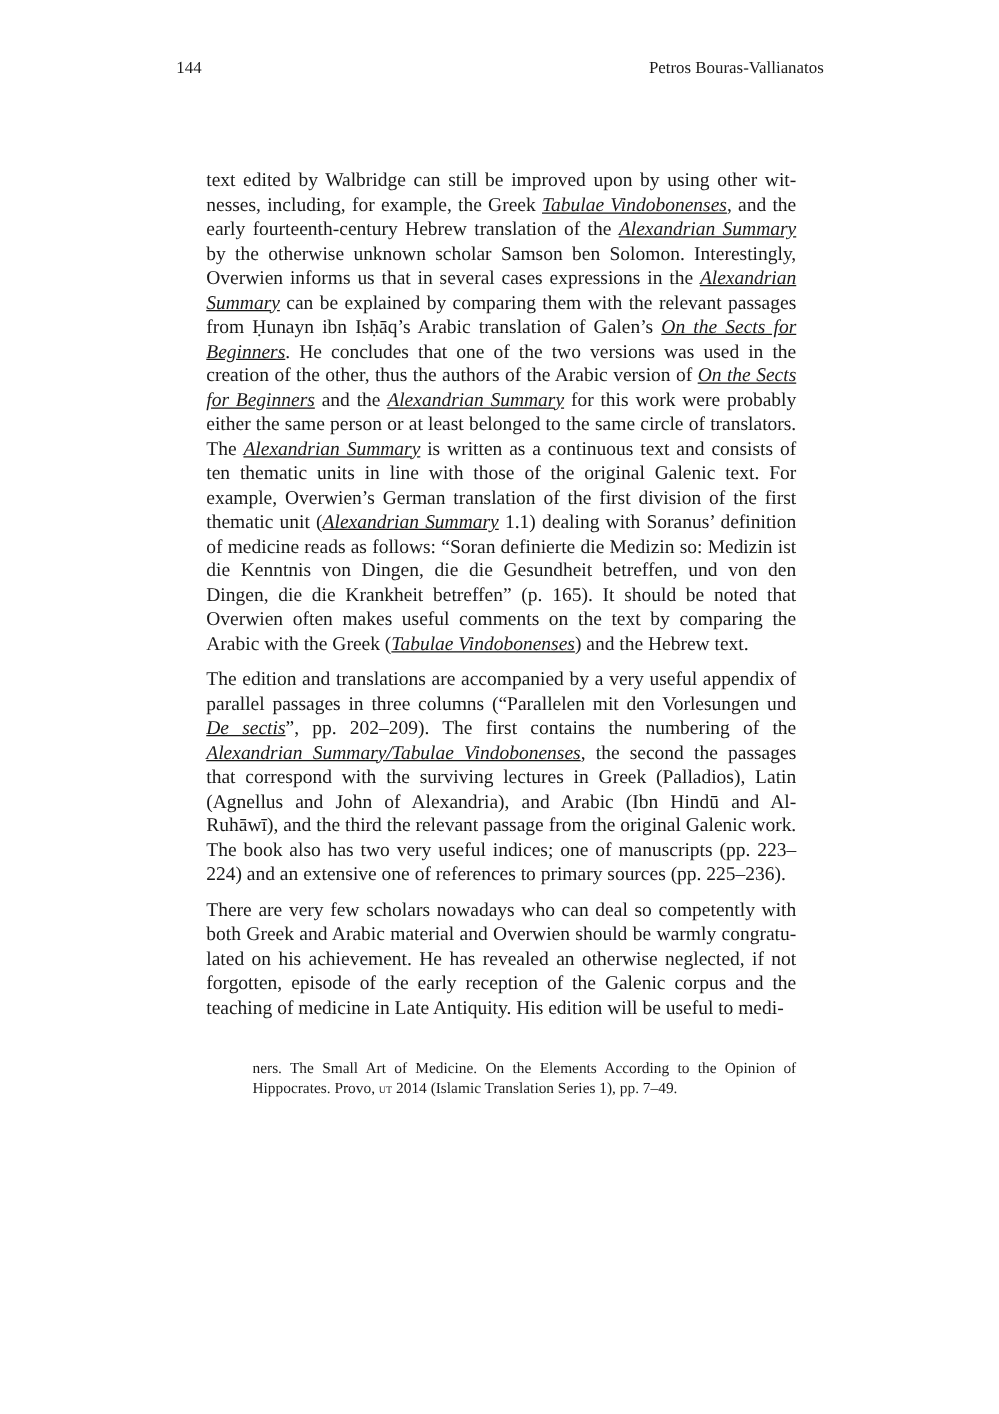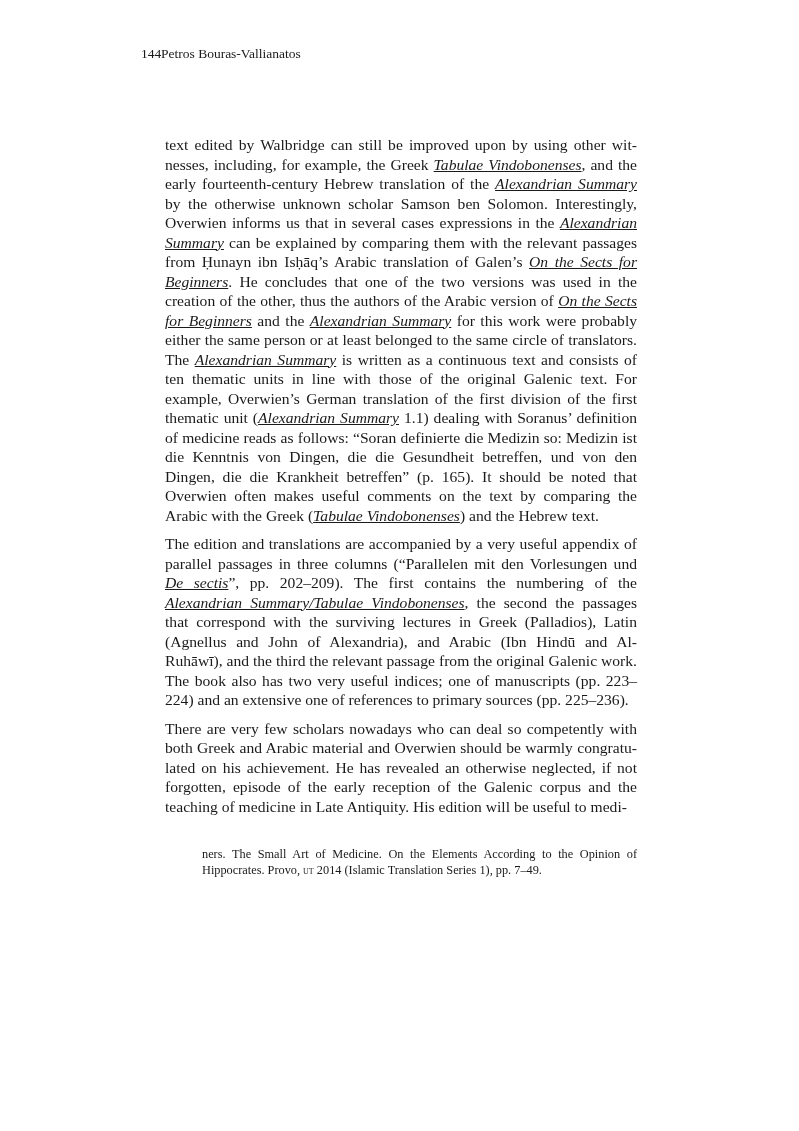--- a/index.html
+++ b/index.html
@@ -1,20 +1,20 @@
 <!DOCTYPE html>
 <html><head>
 <meta charset="utf-8">
 <style>
   html, body { margin: 0; padding: 0; background: #ffffff; }
   body { width: 799px; height: 1131px; position: relative; overflow: hidden;
          font-family: "Liberation Serif", "DejaVu Serif", serif; color: #1a1a1a; }
   .header { position: absolute; top: 46px; left: 141px; width: 518px; height: 20px; font-size: 13.5px; text-decoration: underline; }
   .page-num { position: absolute; left: 0; top: 0; }
-  .running-head { position: absolute; left: 0; right: 0; top: 0; text-align: left; padding-left: 20px; }
+  .running-head { position: absolute; left: 0; right: 0; top: 0; text-align: right; padding-left: 20px; }
   .body { position: absolute; top: 135px; left: 165px; width: 472px; font-size: 15.6px; line-height: 19.5px; text-align: justify; hyphens: manual; }
   .para { margin: 0 0 9px 0; }
   .footnote { position: absolute; top: 846px; left: 202px; width: 435px; font-size: 12.3px; line-height: 16px; text-align: justify; }
   .sc { font-variant: small-caps; font-size: 11px; }
   i { font-style: italic; text-decoration: underline; }
 </style>
 </head>
 <body>
 
 <div class="header">

